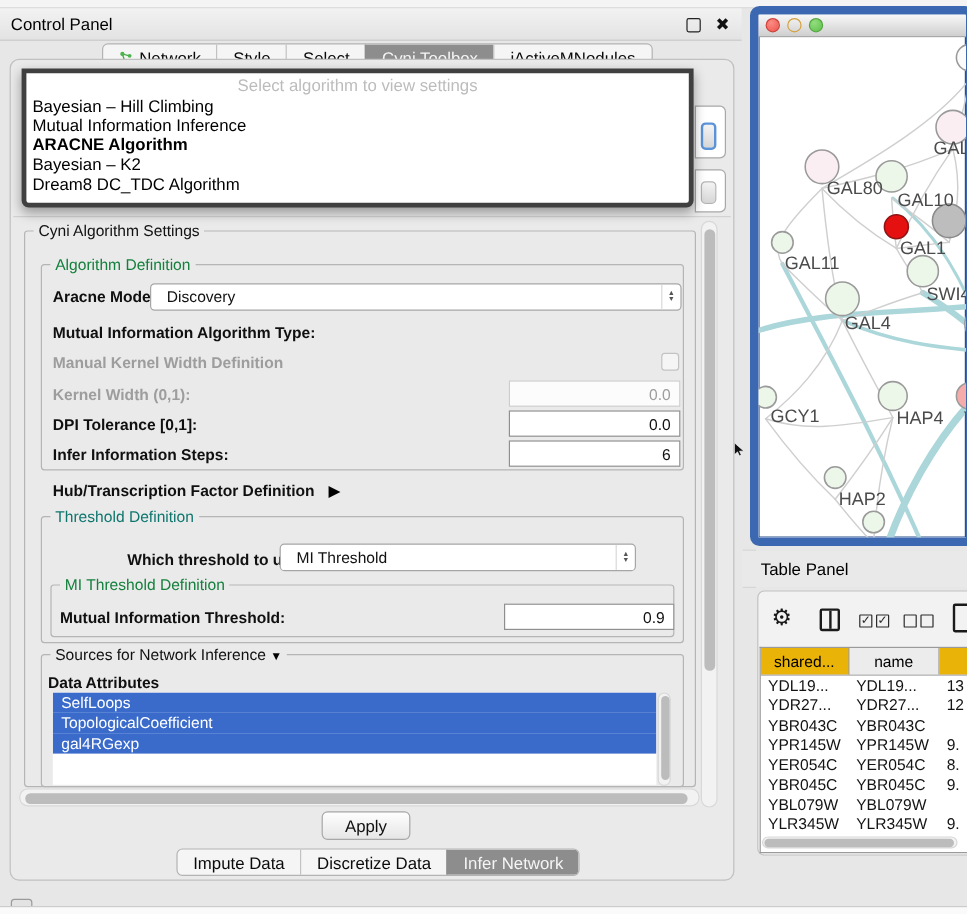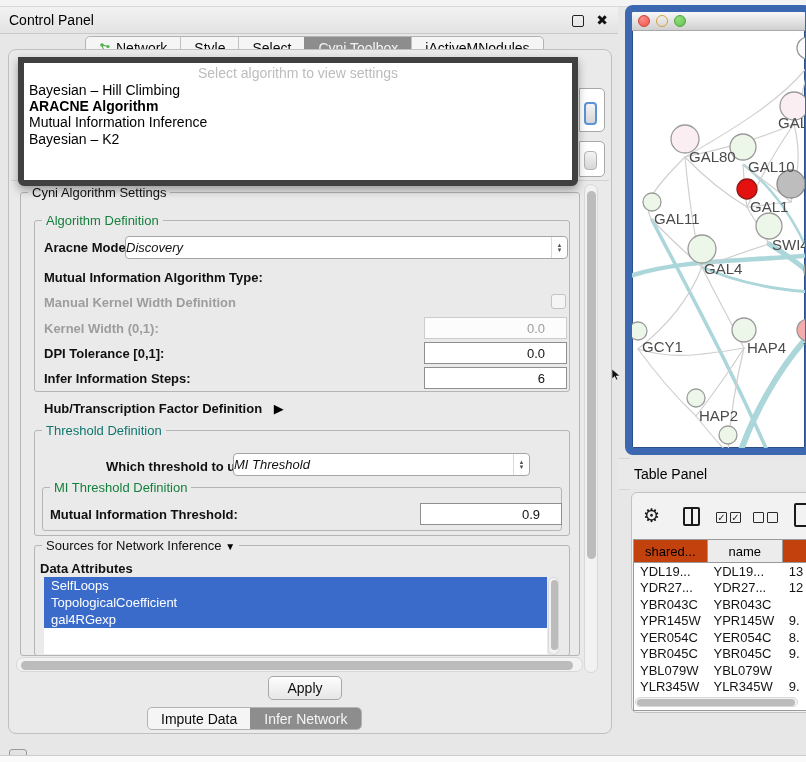--- a/index.html
+++ b/index.html
@@ -27,39 +27,39 @@
   .frag-stepper{position:absolute;border-radius:4px;background:linear-gradient(#f4f4f4,#d6d6d6);box-sizing:border-box;}
   
   .group{position:absolute;border:1px solid #b5b5b5;border-radius:3px;box-sizing:border-box;}
   .gtitle{position:absolute;background:#eaeaea;padding:0 4px;font-size:13px;line-height:13px;}
   .blue{color:#15803d;}
   .green{color:#0f766e;}
   
   .lbl{position:absolute;font-size:13px;font-weight:bold;color:#101010;white-space:nowrap;}
   .lbl.dis{color:#9d9d9d;}
   .combo{position:absolute;background:#fff;border:1px solid #a6a6a6;border-radius:4px;display:flex;align-items:center;box-sizing:border-box;font-size:13px;}
-  .combo .cval{flex:1;font-style:italic;}
+  .combo .cval{margin-left:13px;flex:1;}
   .stepper{width:15px;height:100%;display:flex;flex-direction:column;align-items:center;justify-content:center;color:#555;border-left:1px solid #d9d9d9;}
   .stepper span{font-size:6px;line-height:5px;}
-  .tfield{position:absolute;background:#fff;border:1px solid #8f8f8f;display:flex;align-items:center;justify-content:flex-end;padding-right:21px;font-size:13px;box-sizing:border-box;}
+  .tfield{position:absolute;background:#fff;border:1px solid #8f8f8f;display:flex;align-items:center;justify-content:flex-end;padding-right:7px;font-size:13px;box-sizing:border-box;}
   .tfield.dis{border-color:#cccccc;color:#9d9d9d;background:#fcfcfc;}
   .checkbox{position:absolute;width:13px;height:13px;border:1px solid #c3c3c3;border-radius:3px;background:#f5f5f5;}
   .arrow-right{font-size:13px;color:#000;}
   .arrow-down{font-size:10px;color:#000;}
   
   .attr-list{position:absolute;background:#fff;overflow:hidden;}
   .attr-item{height:17px;line-height:17px;background:#3a6bcb;color:#fff;font-size:13px;padding-left:7px;}
   
   .sb-track{position:absolute;background:#f2f2f2;border:1px solid #d8d8d8;border-radius:7px;box-sizing:border-box;}
   .sb-thumb{position:absolute;background:#bcbcbc;border-radius:6px;}
   
   .apply-btn{position:absolute;left:268px;top:676px;width:72px;height:22px;background:linear-gradient(#fefefe,#e6e6e6);
              border:1px solid #a8a8a8;border-radius:5px;font-size:14px;display:flex;align-items:center;justify-content:center;}
   
-  .popup{left:18px;top:57px;width:560px;height:129px;background:#fff;border:6px solid #404040;
+  .popup{left:18px;top:57px;width:560px;height:116px;background:#fff;border:4px solid #404040;
          border-radius:0 0 6px 6px;box-shadow:0 4px 10px rgba(0,0,0,.35);z-index:30;box-sizing:border-box;}
   .popup-prompt{text-align:center;color:#bcbcbc;font-size:14px;height:18px;line-height:18px;margin-top:1px;}
   .popup-item{font-size:14px;height:16.2px;line-height:16.2px;padding-left:5px;color:#000;white-space:nowrap;}
   .popup-item.bold{font-weight:bold;}
   
   .net-win{left:625px;top:5px;width:187px;height:450px;border:7px solid #3b68b0;border-radius:8px;box-sizing:border-box;
            background:#fff;overflow:hidden;box-shadow:inset 0 0 0 1px #2c4f8a;}
   .net-titlebar{height:18px;background:linear-gradient(#f8f8f8,#cfcfcf);border-bottom:1px solid #a9a9a9;display:flex;align-items:center;}
   .light{width:12px;height:12px;border-radius:50%;margin-left:6px;box-sizing:border-box;}
   .net-canvas{position:absolute;left:0;top:18px;width:173px;height:418px;}
@@ -69,21 +69,21 @@
   .tp-body{left:631px;top:492px;width:181px;height:221px;background:#f2f2f2;border:1px solid #c2c2c2;border-radius:6px 0 0 6px;box-sizing:border-box;}
   .gear{position:absolute;left:643px;top:504px;font-size:19px;color:#1a1a1a;}
   .split-icon{position:absolute;left:683px;top:507px;width:17px;height:19px;border:2px solid #1a1a1a;border-radius:2px;box-sizing:border-box;}
   .split-icon::after{content:"";position:absolute;left:5.5px;top:0;width:2px;height:15px;background:#1a1a1a;}
   .cb{position:absolute;width:11px;height:11px;border:1.6px solid #2a2a2a;border-radius:1px;box-sizing:border-box;
       font-size:10px;line-height:9px;text-align:center;color:#2a2a2a;font-weight:bold;}
   .doc-icon{position:absolute;left:794px;top:503px;width:14px;height:24px;border:2px solid #1a1a1a;border-radius:2px;background:#f2f2f2;box-sizing:border-box;}
   .tbl{position:absolute;left:633px;top:539px;width:179px;height:172px;background:#fff;border:1px solid #9a9a9a;border-right:none;box-sizing:border-box;overflow:hidden;}
   .tbl-head{display:flex;height:22px;border-bottom:1px solid #9a9a9a;}
   .th{font-size:13px;display:flex;align-items:center;justify-content:center;border-right:1px solid #9a9a9a;box-sizing:border-box;color:#000;}
-  .th.hl{background:#c2410c;text-align:right;}
+  .th.hl{background:#eab308;text-align:right;}
   .th.plain{background:#ececec;}
   .tbl-rows{overflow:hidden;height:133px;}
   .tr{display:flex;height:16.5px;align-items:center;}
   .td{font-size:13px;color:#141414;padding-left:6px;box-sizing:border-box;white-space:nowrap;overflow:hidden;}
   .tp-hsb{left:635px;top:697px;width:163px;height:10px;}
   .tp-hsb-thumb{left:637px;top:698.5px;width:158px;height:7px;}
   
   .bottom-strip{left:0;top:755px;width:806px;height:7px;background:#fafafa;border-top:1px solid #cccccc;}
   .mini-icon{left:9px;top:749px;width:16px;height:13px;border:1px solid #9a9a9a;border-radius:3px;background:#e3e3e3;}
   .gap-block{left:619px;top:458px;width:11px;height:32px;background:#d6d6d6;}
@@ -224,32 +224,36 @@
   </div>
 
   <div class="apply-btn">
       <span>Apply</span>
     </div>
 
   <div class="abs tabbar" style="left:147px;top:707px;">
       <div class="tab">
         <span>Impute Data</span>
       </div>
+      <div class="tab">
+        <span>Discretize Data</span>
+      </div>
       <div class="tab sel">
         <span>Infer Network</span>
       </div>
     </div>
 
   <div class="abs popup">
     <div class="popup-prompt">Select algorithm to view settings</div>
     <div>
         <div class="popup-item">Bayesian – Hill Climbing</div>
+        <div class="popup-item">Mutual Information Inference</div>
         <div class="popup-item bold">ARACNE Algorithm</div>
-        <div class="popup-item">Mutual Information Inference</div>
         <div class="popup-item">Bayesian – K2</div>
+        <div class="popup-item">Dream8 DC_TDC Algorithm</div>
       </div>
   </div>
 
   <div class="abs net-win">
     <div class="net-titlebar">
       <span class="light" style="background:radial-gradient(circle at 35% 30%,#fb8d85,#ee544c);border:1px solid #ce3f38;"></span>
       <span class="light" style="background:radial-gradient(circle at 35% 30%,#ffd86b,#f3ba44;);border:1px solid #d6a13d;"></span>
       <span class="light" style="background:radial-gradient(circle at 35% 30%,#93dd7e,#5fc04c);border:1px solid #52a73f;"></span>
     </div>
     <svg class="net-canvas" id="net-svg" viewBox="0 0 173 418">

